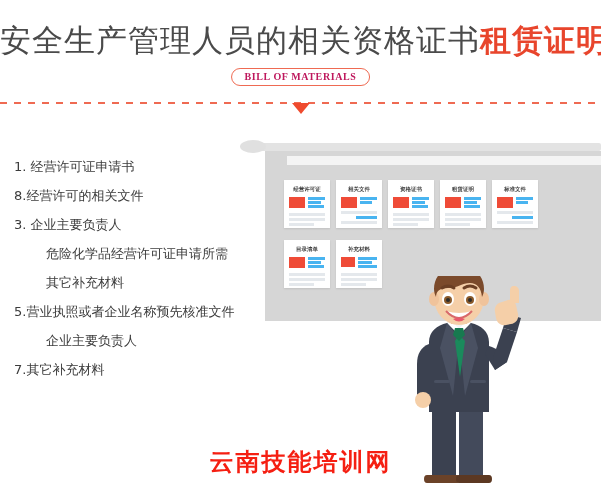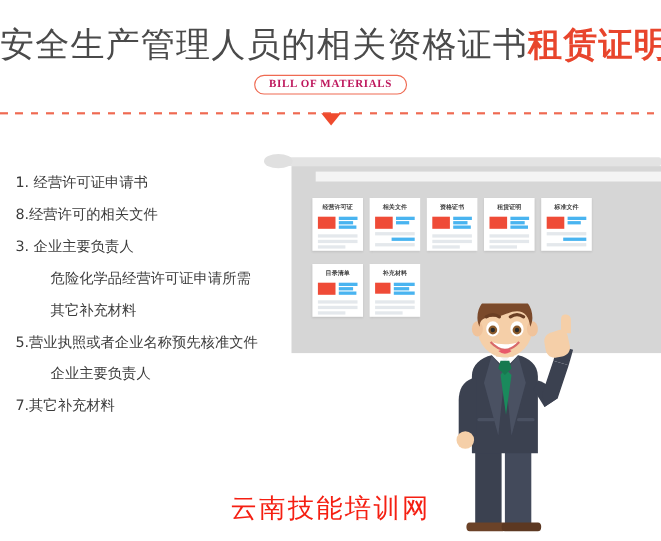--- a/index.html
+++ b/index.html
@@ -83,21 +83,21 @@
     font-size:13px;line-height:17px;color:#3b3b3b;
     margin-bottom:12px;white-space:nowrap;
     font-family:"DejaVu Sans",sans-serif;
   }
   .li.indent{padding-left:32px;}
 
   
   .watermark{
     position:absolute;left:0;top:446px;width:601px;
     text-align:center;color:#f51f12;
-    font-size:24px;font-weight:400;letter-spacing:2px;
+    font-size:24px;font-weight:700;letter-spacing:2px;
     font-family:"DejaVu Sans",sans-serif;
   }
 
   
   .man{position:absolute;left:396px;top:276px;width:170px;height:216px;}
 </style>
 </head>
 <body>
 
 <div id="stage">

